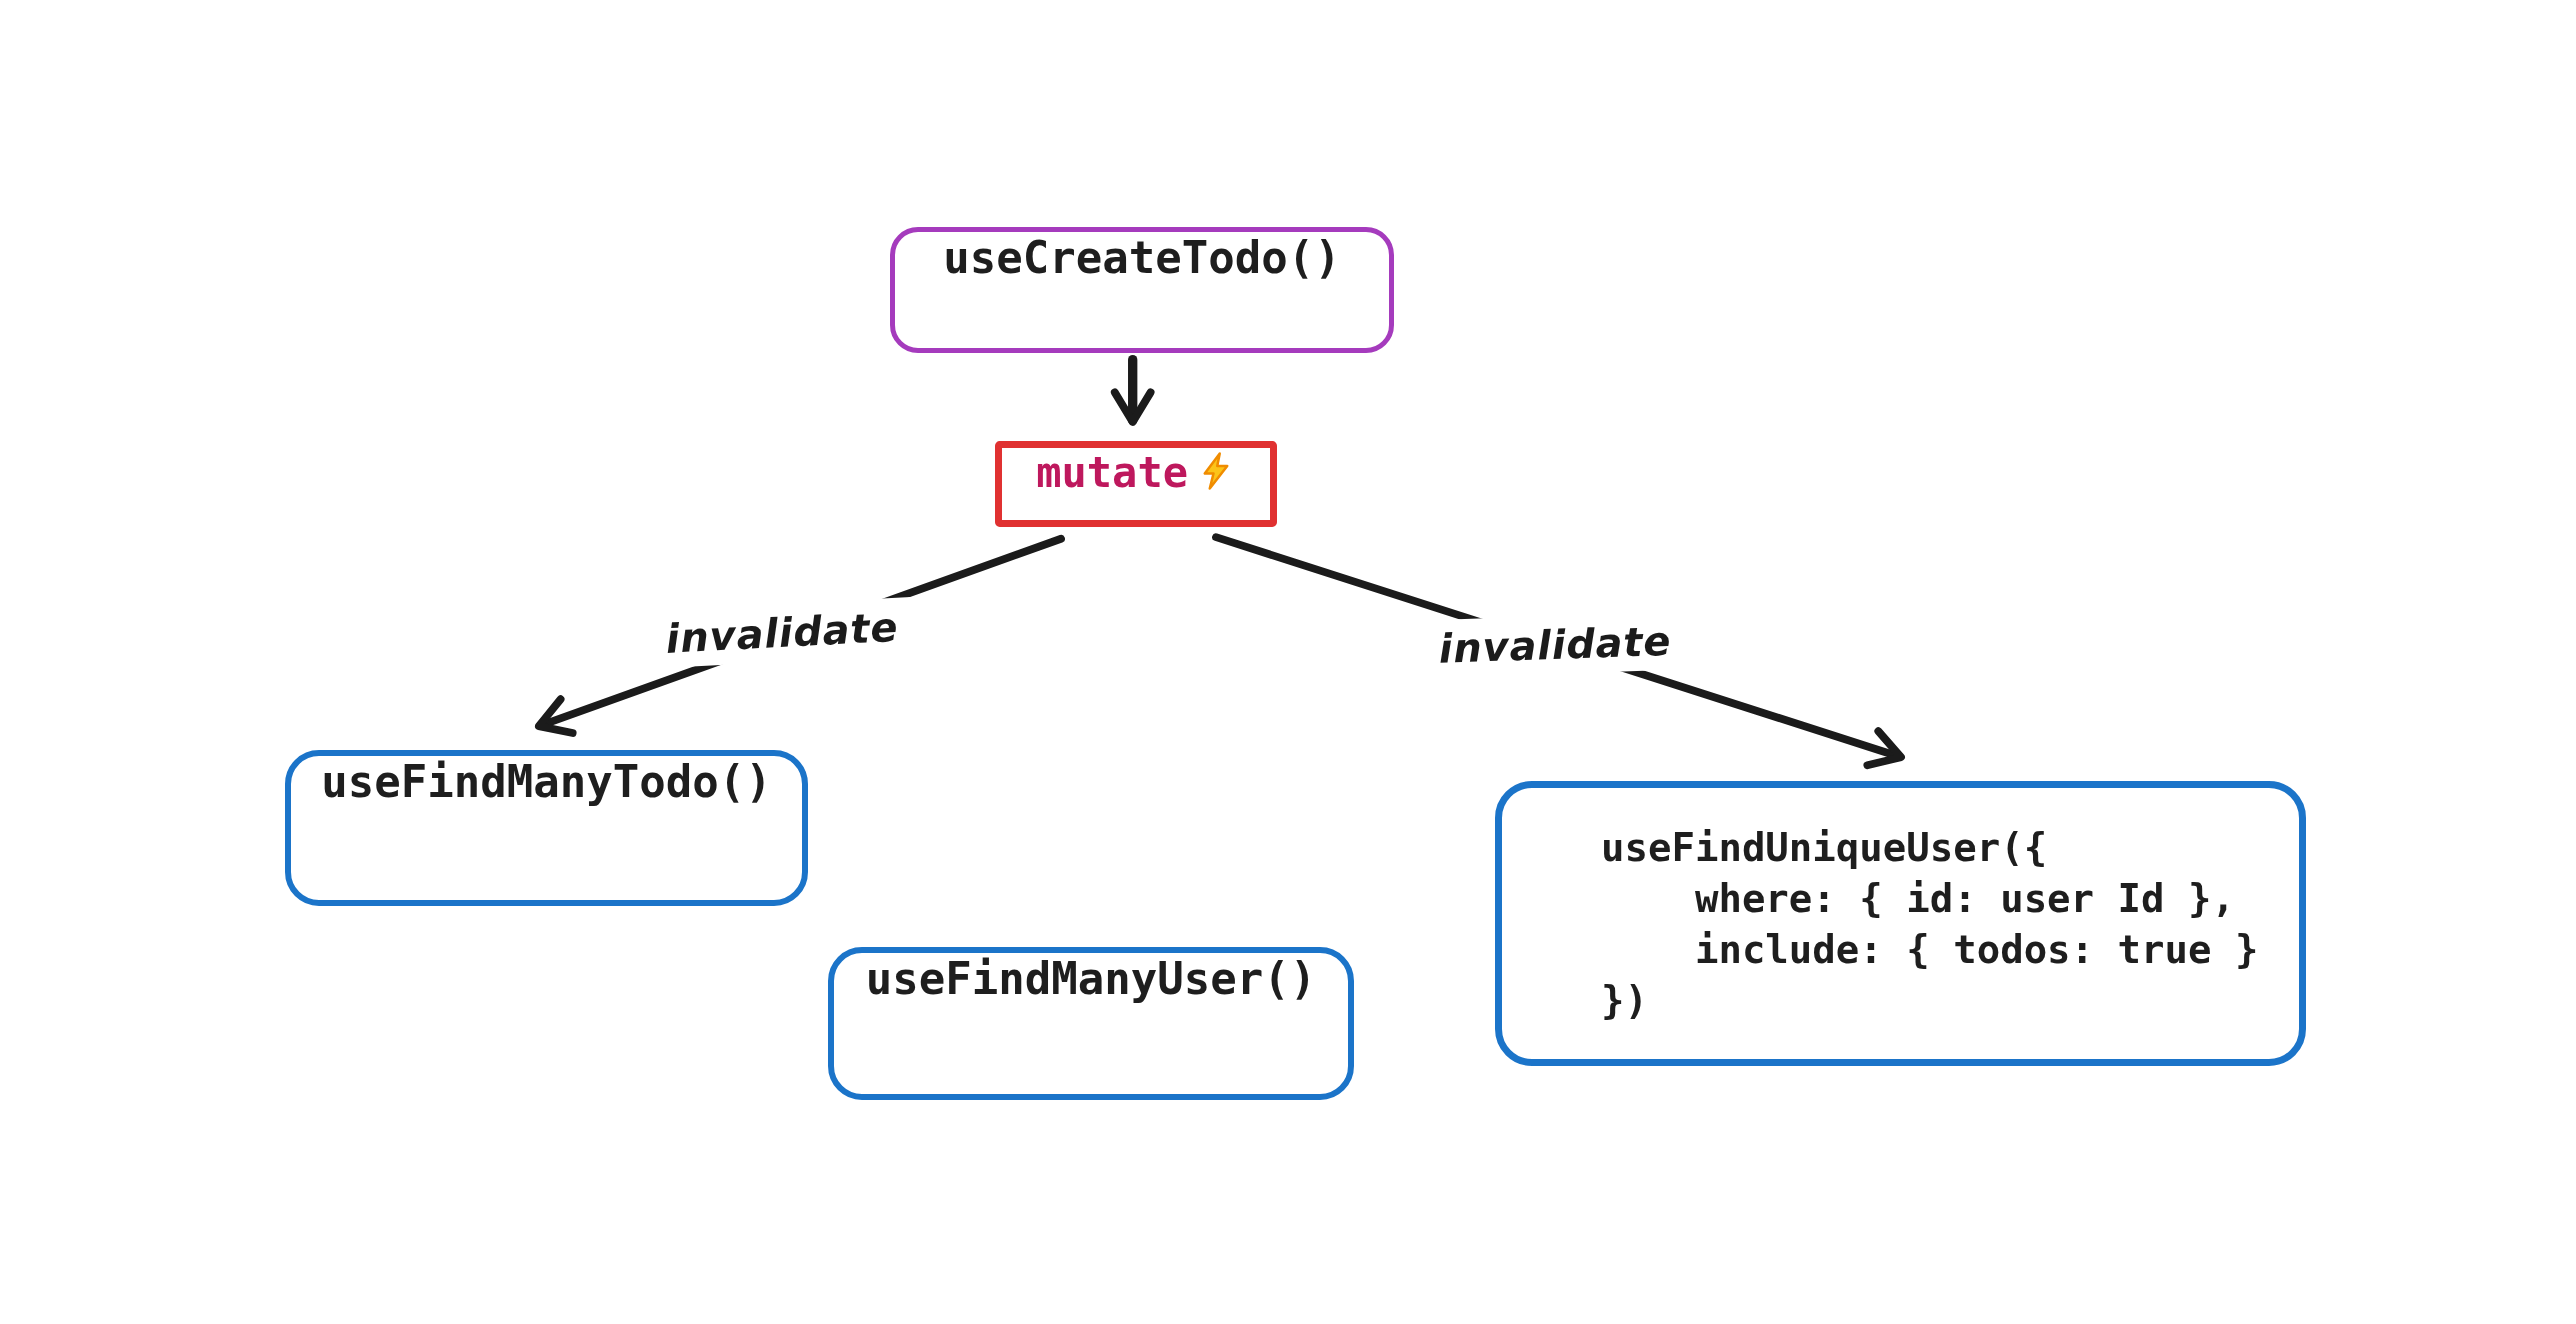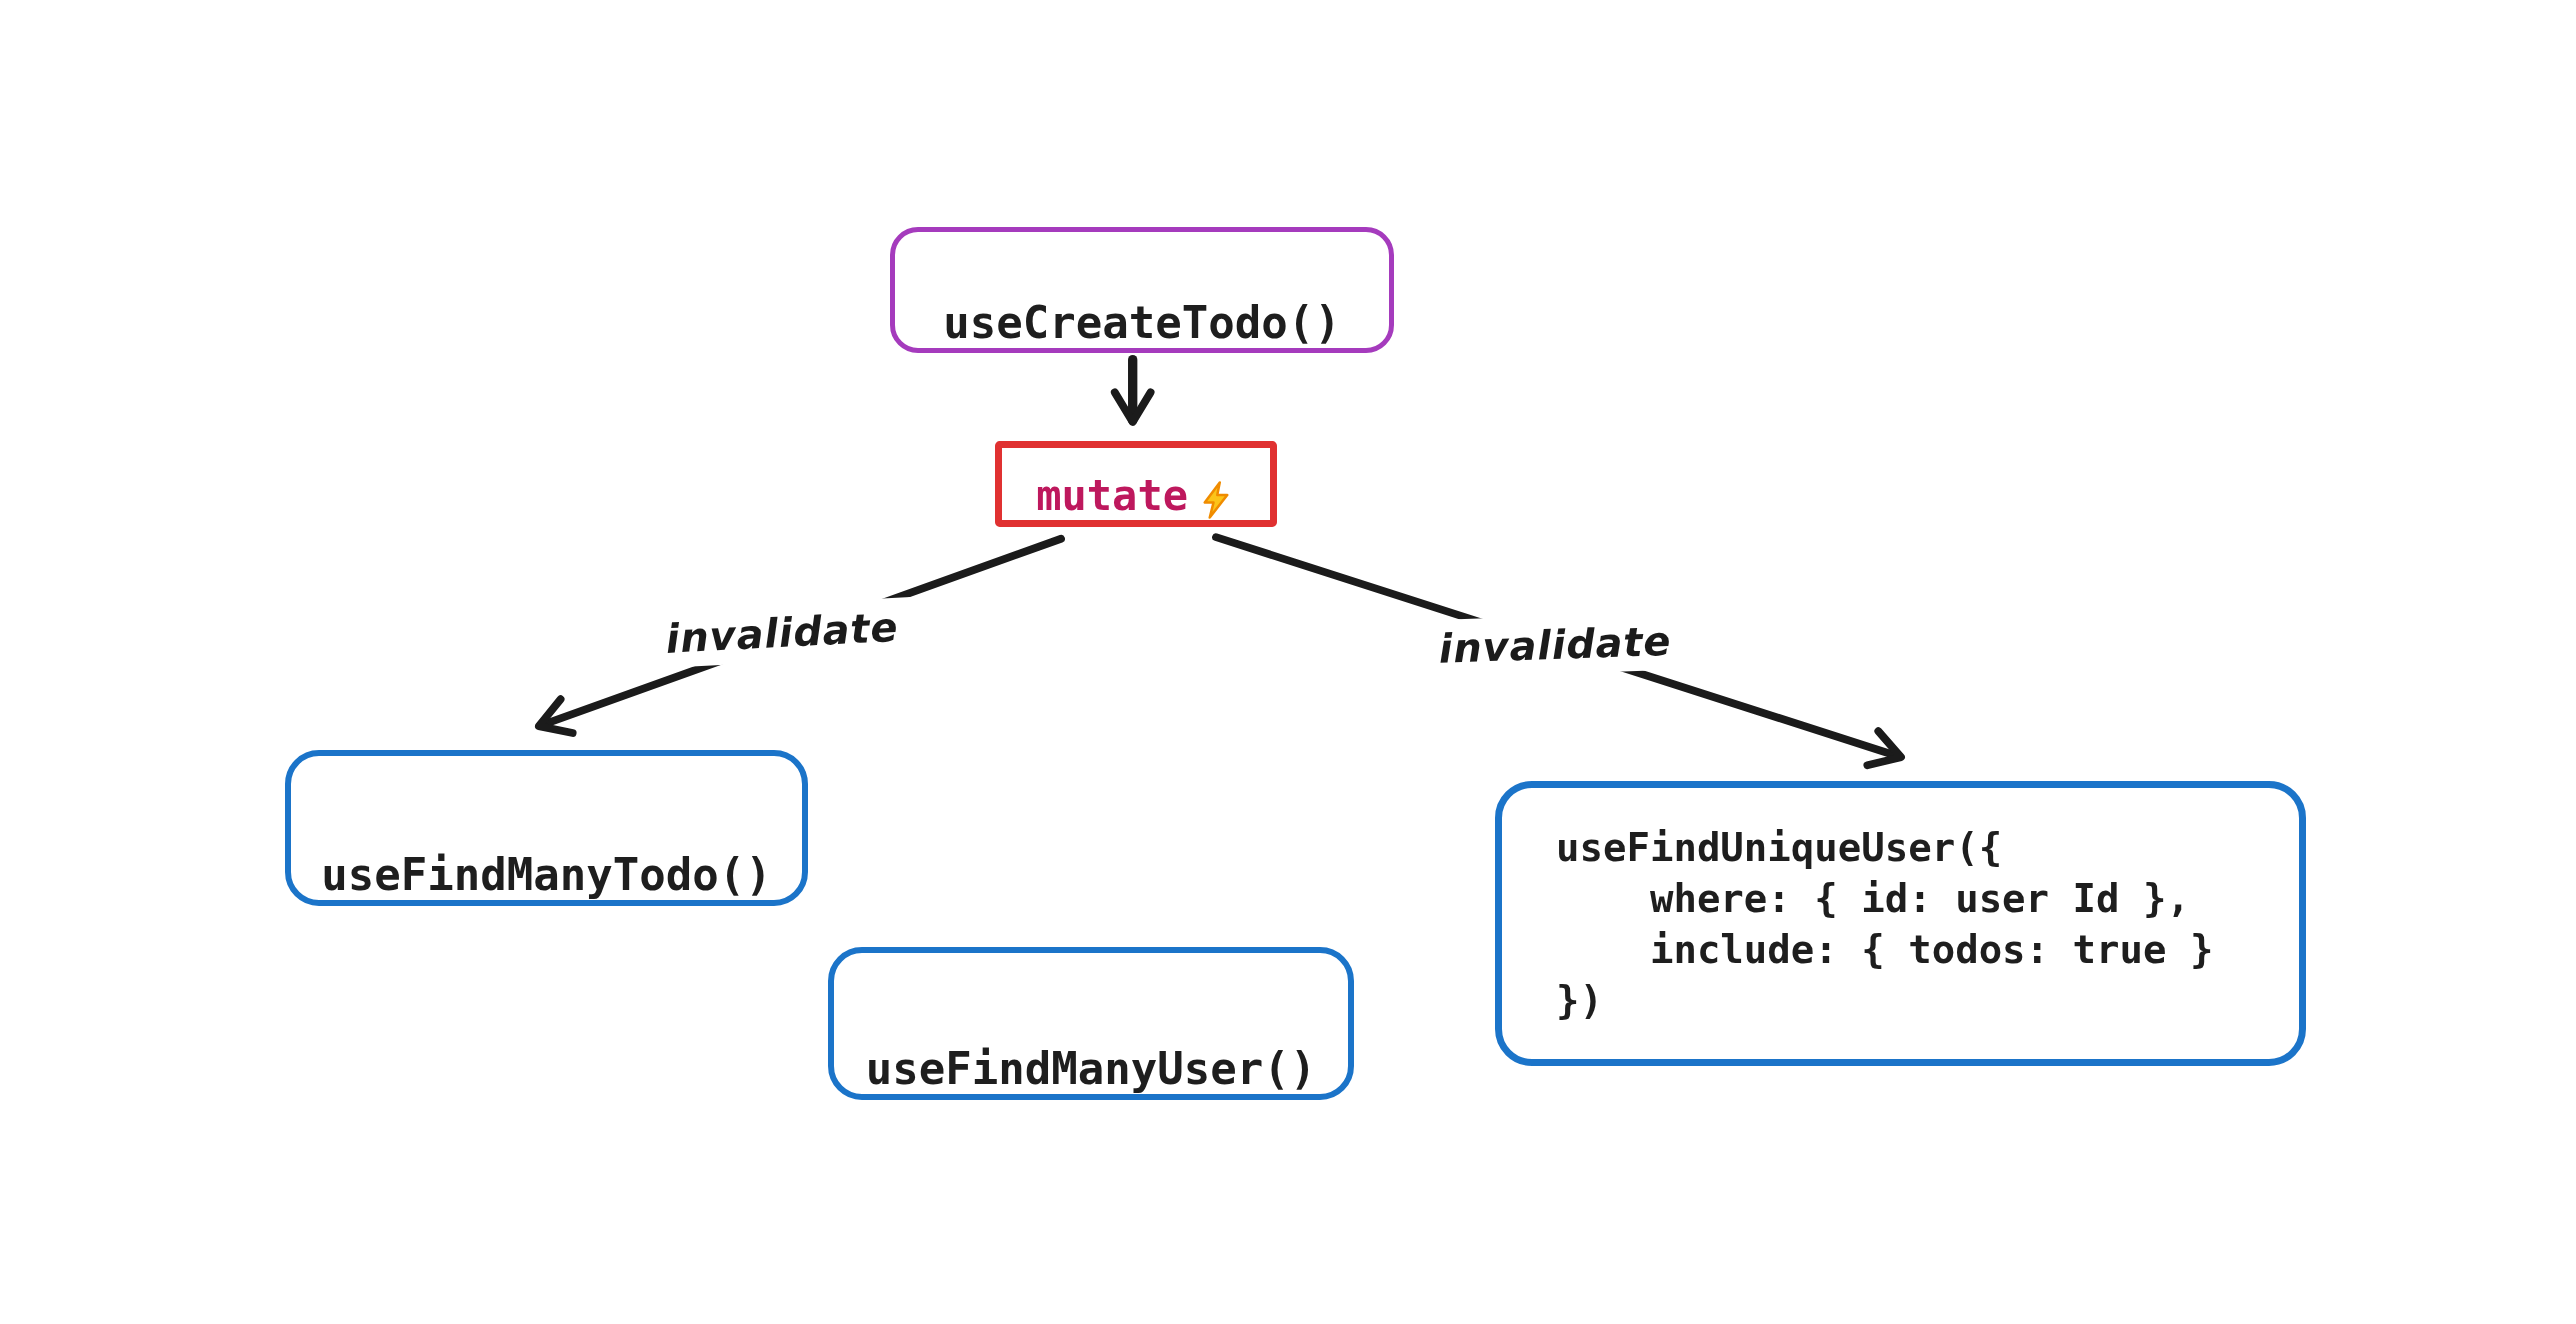--- a/index.html
+++ b/index.html
@@ -13,21 +13,21 @@
   }
 
   .edges-svg {
     position: absolute; left: 0; top: 0;
     width: 2576px; height: 1325px;
     z-index: 1;
   }
 
   .node {
     position: absolute;
-    display: flex; align-items: flex-end; justify-content: center;
+    display: flex; align-items: flex-start; justify-content: center;
     background: #ffffff;
     z-index: 2;
     font-weight: 700;
     letter-spacing: 0px;
   }
 
   .node-create {
     left: 890px; top: 227px; width: 504px; height: 126px;
     border: 5.4px solid #a53bbd; border-radius: 28px;
     font-size: 44px;
@@ -57,20 +57,21 @@
     border: 7px solid #1b74c9; border-radius: 37px;
     font-size: 39px;
     flex-direction: column; align-items: flex-start; justify-content: center;
     padding-left: 54px; padding-right: 15.6px;
   }
 
   .code-line {
     white-space: pre;
     line-height: 51px;
     font-weight: 700;
+    margin-left: 45px;
   }
 
   .bolt-icon { width: 40px; height: 40px; margin-left: 3.1px; margin-top: 3.1px; }
 
   .edge-label {
     position: absolute;
     z-index: 3;
     background: #ffffff;
     padding: 6.2px 14px;
     font-family: "DejaVu Sans", "Liberation Sans", sans-serif;

